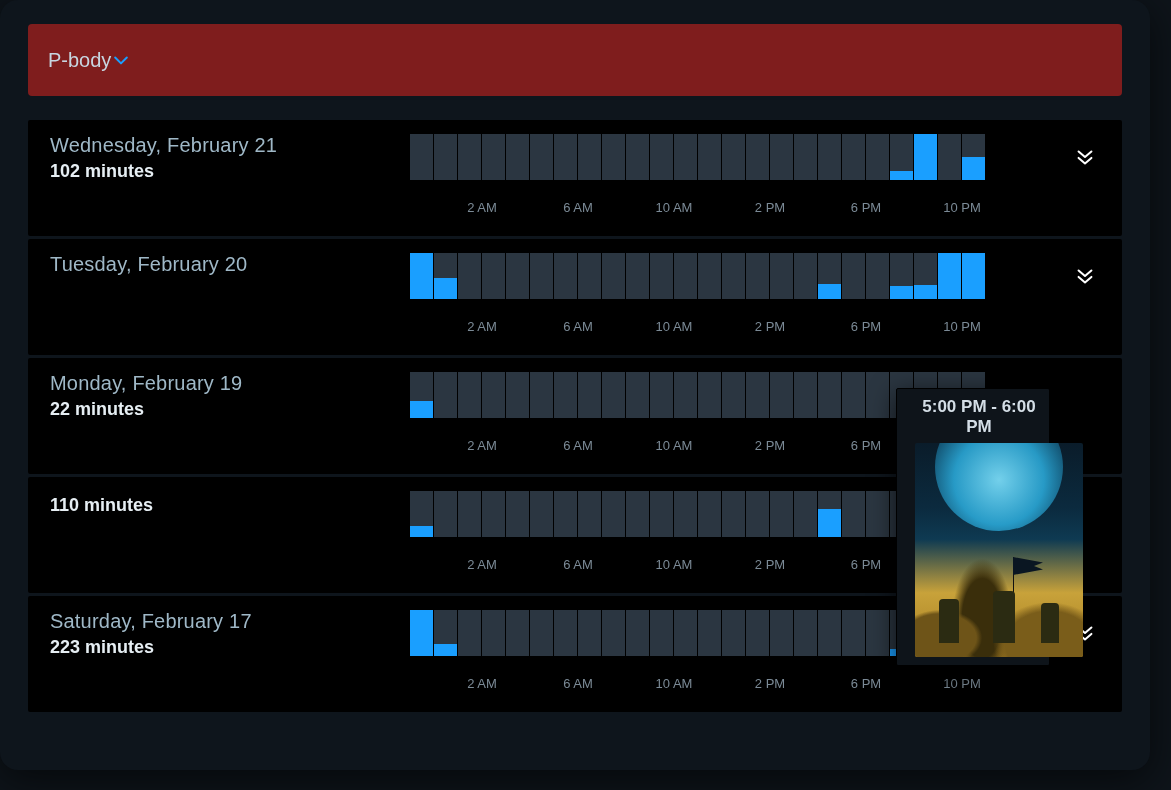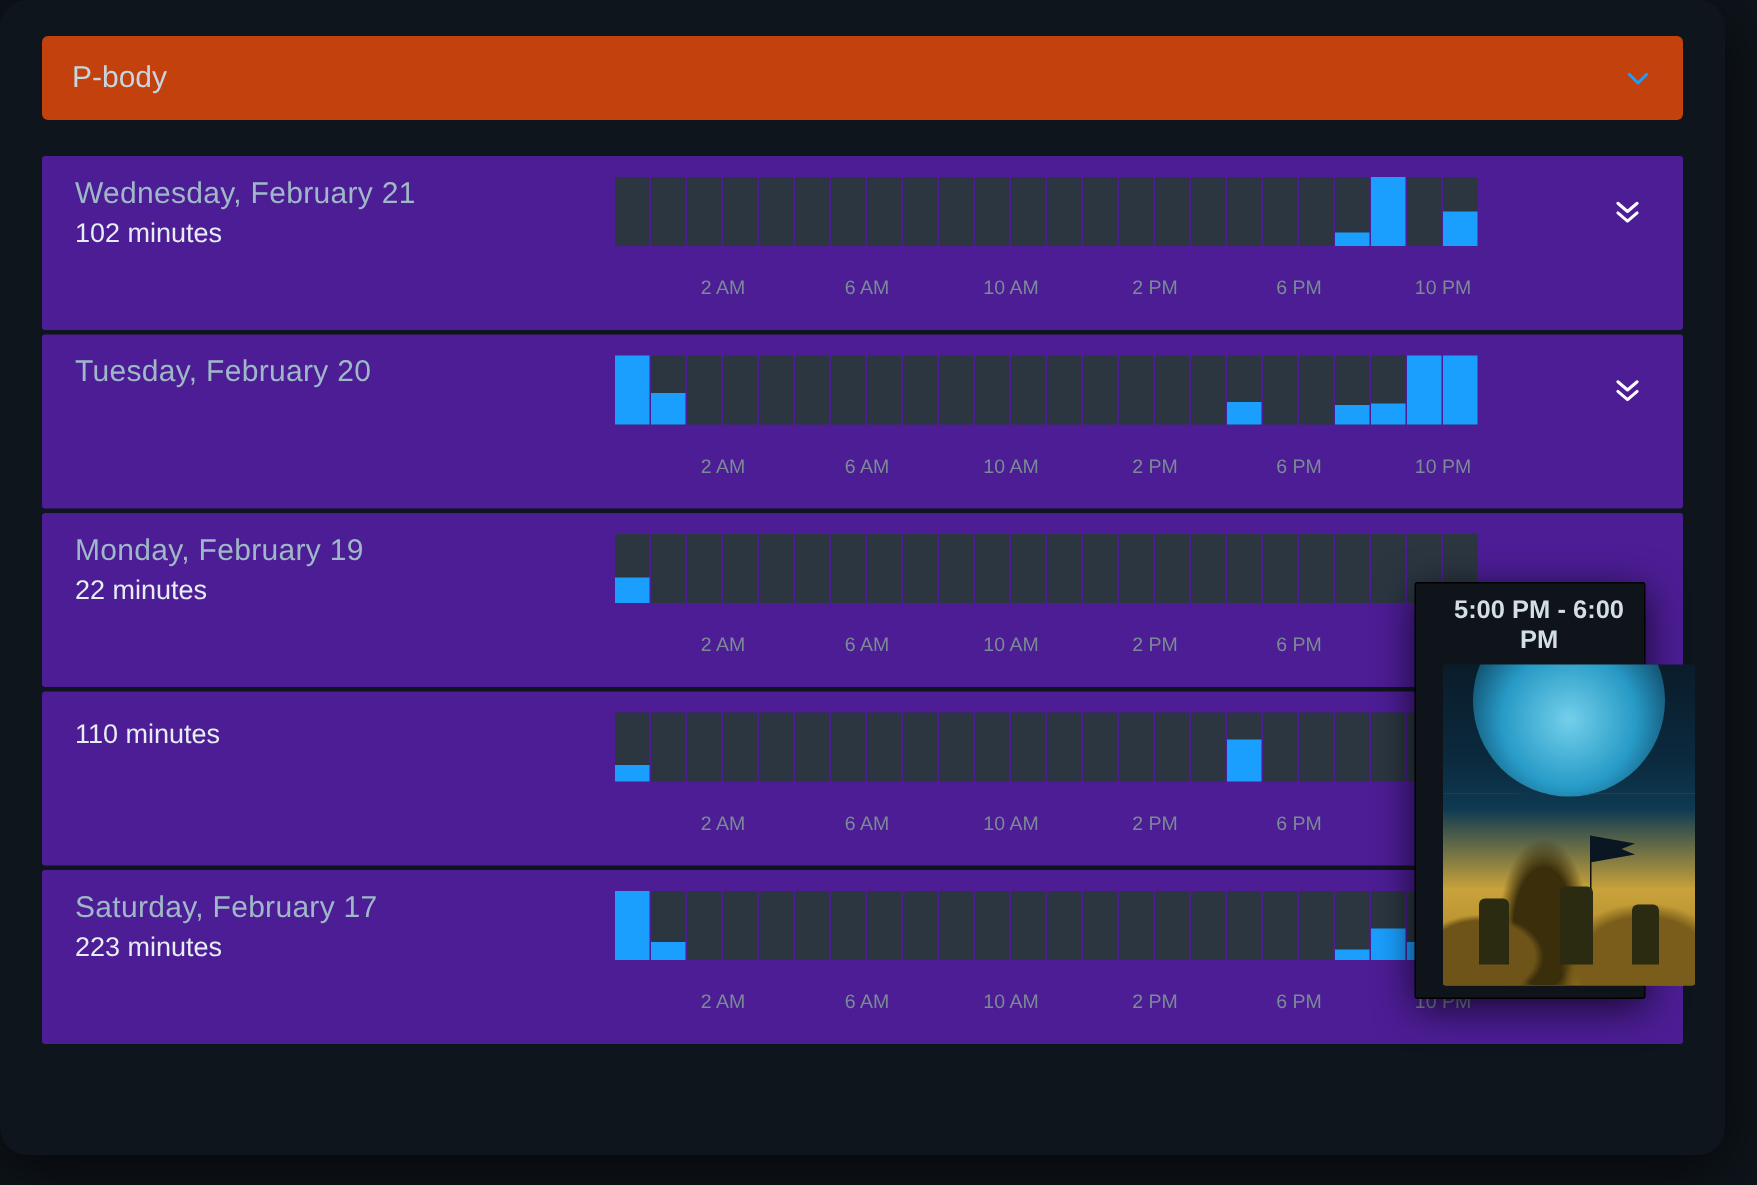--- a/index.html
+++ b/index.html
@@ -1,40 +1,40 @@
 <!DOCTYPE html>
 <html><head>
 <meta charset="utf-8">
 <style>
   * { box-sizing: border-box; margin: 0; padding: 0; }
   html, body { width: 1171px; height: 790px; background: #0e141a; font-family: "Motiva Sans", -apple-system, Arial, sans-serif; color: #c7d5e0; }
   .panel { width: 1150px; height: 770px; margin: 0; padding: 24px 28px 24px 28px; background: #0e151c; border-radius: 18px; box-shadow: 0 10px 40px rgba(0,0,0,.6); position: relative; }
   .topbar { display: flex; align-items: center; gap: 24px; margin-bottom: 24px; }
   .topbar-label { font-size: 23px; color:#8aa5b5; font-weight:400; }
-  .select-wrap { flex:1; background:#c2410c; border-radius:4px; height:56px; display:flex; align-items:center; justify-content:space-between; padding:0 20px; cursor:pointer; }
+  .select-wrap { flex:1; background:#7f1d1d; border-radius:4px; height:72px; display:flex; align-items:center; padding:0 20px; cursor:pointer; }
   .select-value { font-size:20px; color:#c7d5e0; }
   .select-wrap svg { width:20px; height:20px; }
 
   .days { display:flex; flex-direction:column; gap:3px; }
-  .day-row { background:#4c1d95; border-radius:2px; padding:14px 22px 14px 22px; display:flex; align-items:flex-start; position:relative; height:116px; }
+  .day-row { background:#000000; border-radius:2px; padding:14px 22px 14px 22px; display:flex; align-items:flex-start; position:relative; height:116px; }
   .day-info { width:360px; flex:none; }
   .day-date { font-size:20px; color:#9fb8c7; font-weight:400; letter-spacing:.2px; }
-  .day-minutes { font-size:18px; color:#e6eef3; font-weight:400; margin-top:4px; }
+  .day-minutes { font-size:18px; color:#e6eef3; font-weight:700; margin-top:4px; }
 
   .chart-col { flex:1; position:relative; height:88px; }
   .bars { display:flex; align-items:flex-end; height:46px; gap:0; }
   .bar { width:23px; height:46px; background:#2b3641; margin-right:1px; position:relative; }
   .bar:last-child { margin-right:0; }
   .bar-fill { position:absolute; bottom:0; left:0; right:0; background:#1a9fff; }
   .xaxis { display:flex; position:relative; height:26px; margin-top:16px; }
   .xaxis span { position:absolute; font-size:13px; color:#7b8a96; transform:translateX(-50%); top:4px; white-space:nowrap;}
   .expand-col { width:30px; flex:none; display:flex; align-items:center; justify-content:center; padding-top:12px; }
   .expand-col svg { width:22px; height:22px; }
 
-  .tooltip { position:absolute; left:943px; top:388px; width:154px; background:#0e141a; border:1px solid #000; border-radius:2px; padding:6px 6px 8px 18px; box-shadow:0 6px 26px rgba(0,0,0,.7); z-index:10; }
+  .tooltip { position:absolute; left:896px; top:388px; width:154px; background:#0e141a; border:1px solid #000; border-radius:2px; padding:6px 6px 8px 18px; box-shadow:0 6px 26px rgba(0,0,0,.7); z-index:10; }
   .tooltip-time { text-align:center; font-weight:700; font-size:17px; color:#d4dee6; margin:2px 4px 6px 4px; }
   .tooltip-art { width:168px; height:214px; margin:0 auto; border-radius:2px; overflow:hidden; position:relative; background:linear-gradient(180deg,#0a1c2a 0%, #0b2a3e 30%, #0e3a52 45%, #c8a23a 70%, #a57d22 100%); }
   .art-title-band { position:absolute; top:42px; left:0; right:0; text-align:center; }
   .art-title-band .logo-top { width:70px; height:6px; background:#0b2130; margin:0 auto 4px auto; }
   .art-title-band .logo-text { font-size:16px; font-weight:800; letter-spacing:1px; color:#e9f5ff; text-shadow:0 1px 2px #000; }
   .art-title-band .logo-dash { width:46px; height:3px; background:#8ecfff; margin:4px auto 0 auto; }
   .planet { position:absolute; top:-40px; left:20px; width:128px; height:128px; border-radius:50%; background:radial-gradient(circle at 50% 60%, #7fe3ff 0%, #2aa7d6 45%, #0b3a55 80%); opacity:.9; }
   .rocks { position:absolute; bottom:0; left:0; right:0; height:60%; background: radial-gradient(60px 40px at 15% 85%, #6e5418 0 60%, transparent 70%), radial-gradient(80px 60px at 80% 90%, #7a5d1a 0 55%, transparent 70%), radial-gradient(50px 100px at 40% 70%, #3a2e0b 0 40%, transparent 60%); }
   .figure { position:absolute; bottom:14px; background:#2b2b12; border-radius:4px 4px 0 0; }
   .fig1 { left:24px; width:20px; height:44px; }

